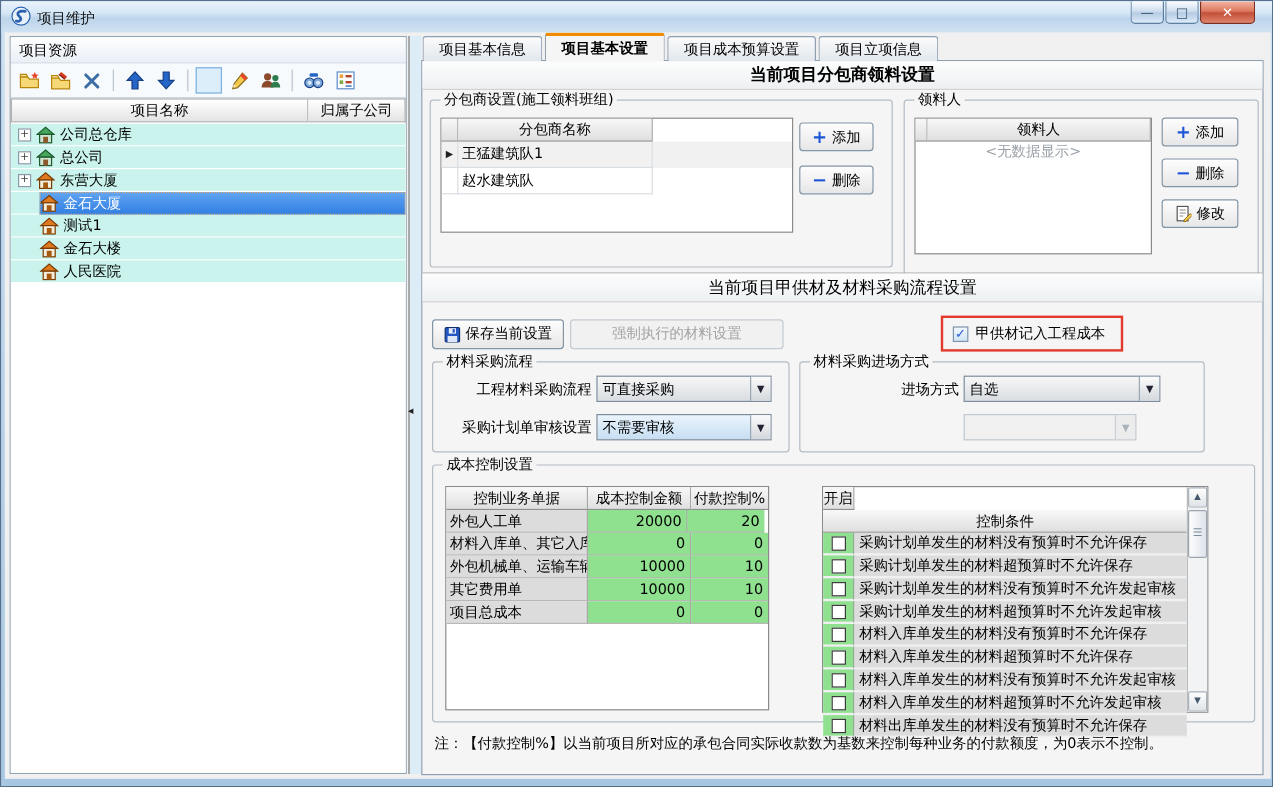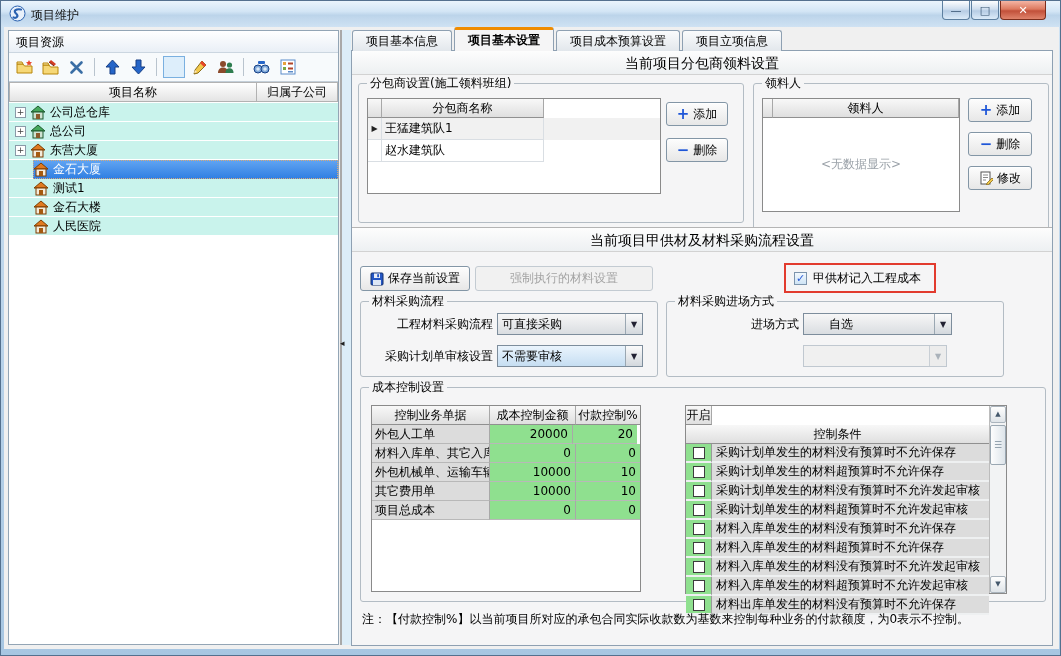--- a/index.html
+++ b/index.html
@@ -312,21 +312,21 @@
     <div class="right-panel">
       <div class="tabbar">
         <div class="tab">项目基本信息</div>
         <div class="tab active">项目基本设置</div>
         <div class="tab">项目成本预算设置</div>
         <div class="tab">项目立项信息</div>
       </div>
 
       <div class="rcontent">
 
-        <div class="sec-head" style="top:0;">当前项目分包商领料设置</div>
+        <div class="sec-head" style="top:0;font-weight:bold;">当前项目分包商领料设置</div>
 
         <div class="groupbox" style="left:6px; top:32px; width:386px; height:140px;">
           <span class="legend">分包商设置(施工领料班组)</span>
           <div class="dtable" style="left:8px; top:14px; width:294px; height:96px;">
             <div class="dt-headrow">
               <div class="dt-head" style="width:14px;"></div>
               <div class="dt-head" style="width:162px;">分包商名称</div>
             </div>
             <div class="sub-row" style="background:#f1f1f1;">
               <div class="ind-cell">▶</div>
@@ -347,21 +347,21 @@
           </div>
         </div>
 
         <div class="groupbox" style="left:401px; top:32px; width:296px; height:156px;">
           <span class="legend">领料人</span>
           <div class="dtable" style="left:8px; top:14px; width:198px; height:114px;">
             <div class="dt-headrow">
               <div class="dt-head" style="width:10px;"></div>
               <div class="dt-head" style="width:186px;">领料人</div>
             </div>
-            <div class="empty-note" style="margin-top:38px;">&lt;无数据显示&gt;</div>
+            <div class="empty-note" style="">&lt;无数据显示&gt;</div>
           </div>
           <div class="btn" style="left:214px; top:14px; width:64px;">
             <span class="plus">+</span>
             <span>添加</span>
           </div>
           <div class="btn" style="left:214px; top:48px; width:64px;">
             <span class="minus">−</span>
             <span>删除</span>
           </div>
           <div class="btn" style="left:214px; top:82px; width:64px;">
@@ -406,21 +406,21 @@
           <div class="form-label" style="left:4px; top:43px; width:128px;">采购计划单审核设置</div>
           <div class="combo blue" style="left:136px; top:43px; width:146px;">
             <span class="val">不需要审核</span>
             <span class="arrow">▼</span>
           </div>
         </div>
 
         <div class="groupbox" style="left:314px; top:250px; width:338px; height:76px;">
           <span class="legend">材料采购进场方式</span>
           <div class="form-label" style="left:4px; top:11px; width:128px;">进场方式</div>
-          <div class="combo" style="left:136px; top:11px; width:149px;padding-left:21px;">
+          <div class="combo" style="left:136px; top:11px; width:164px;">
             <span class="val">自选</span>
             <span class="arrow">▼</span>
           </div>
           <div class="combo disabled" style="left:136px; top:43px; width:144px;">
             <span class="val"></span>
             <span class="arrow">▼</span>
           </div>
         </div>
 
         <div class="groupbox" style="left:8px; top:336px; width:686px; height:215px;">

